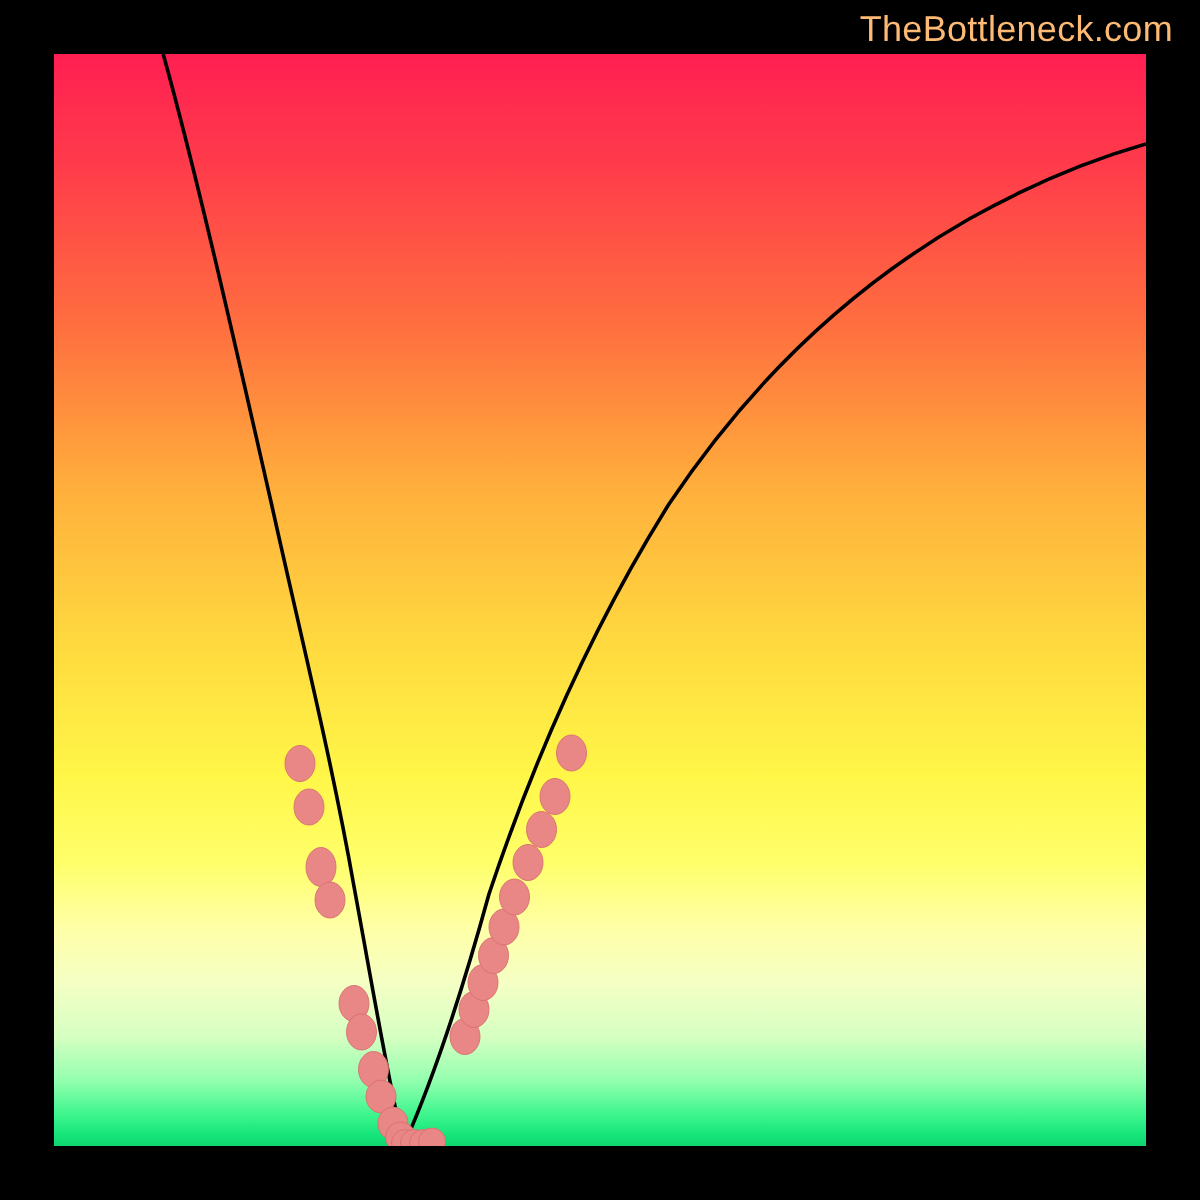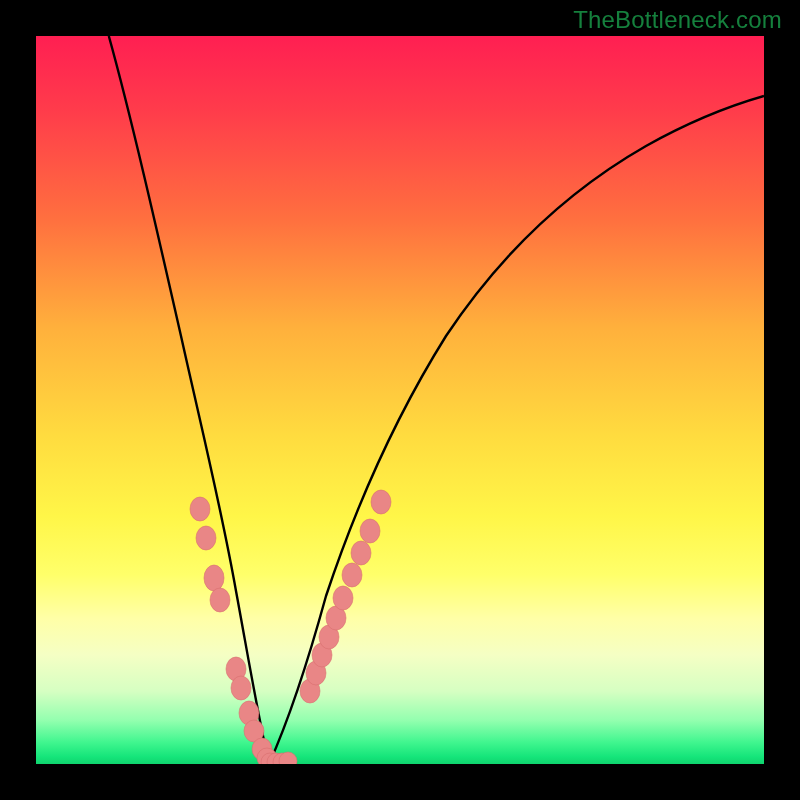--- a/index.html
+++ b/index.html
@@ -46,21 +46,21 @@
   }
   svg.curves {
     position: absolute;
     inset: 0;
   }
   .watermark {
     position: absolute;
     top: 6px;
     right: 18px;
     font: 24px Arial, Helvetica, sans-serif;
-    color: #15803d;
+    color: #fdba74;
     letter-spacing: 0.2px;
     user-select: none;
   }
 </style>
 </head>
 <body>
 
 <div class="stage">
   <div class="watermark">TheBottleneck.com</div>
   <div class="plot">

